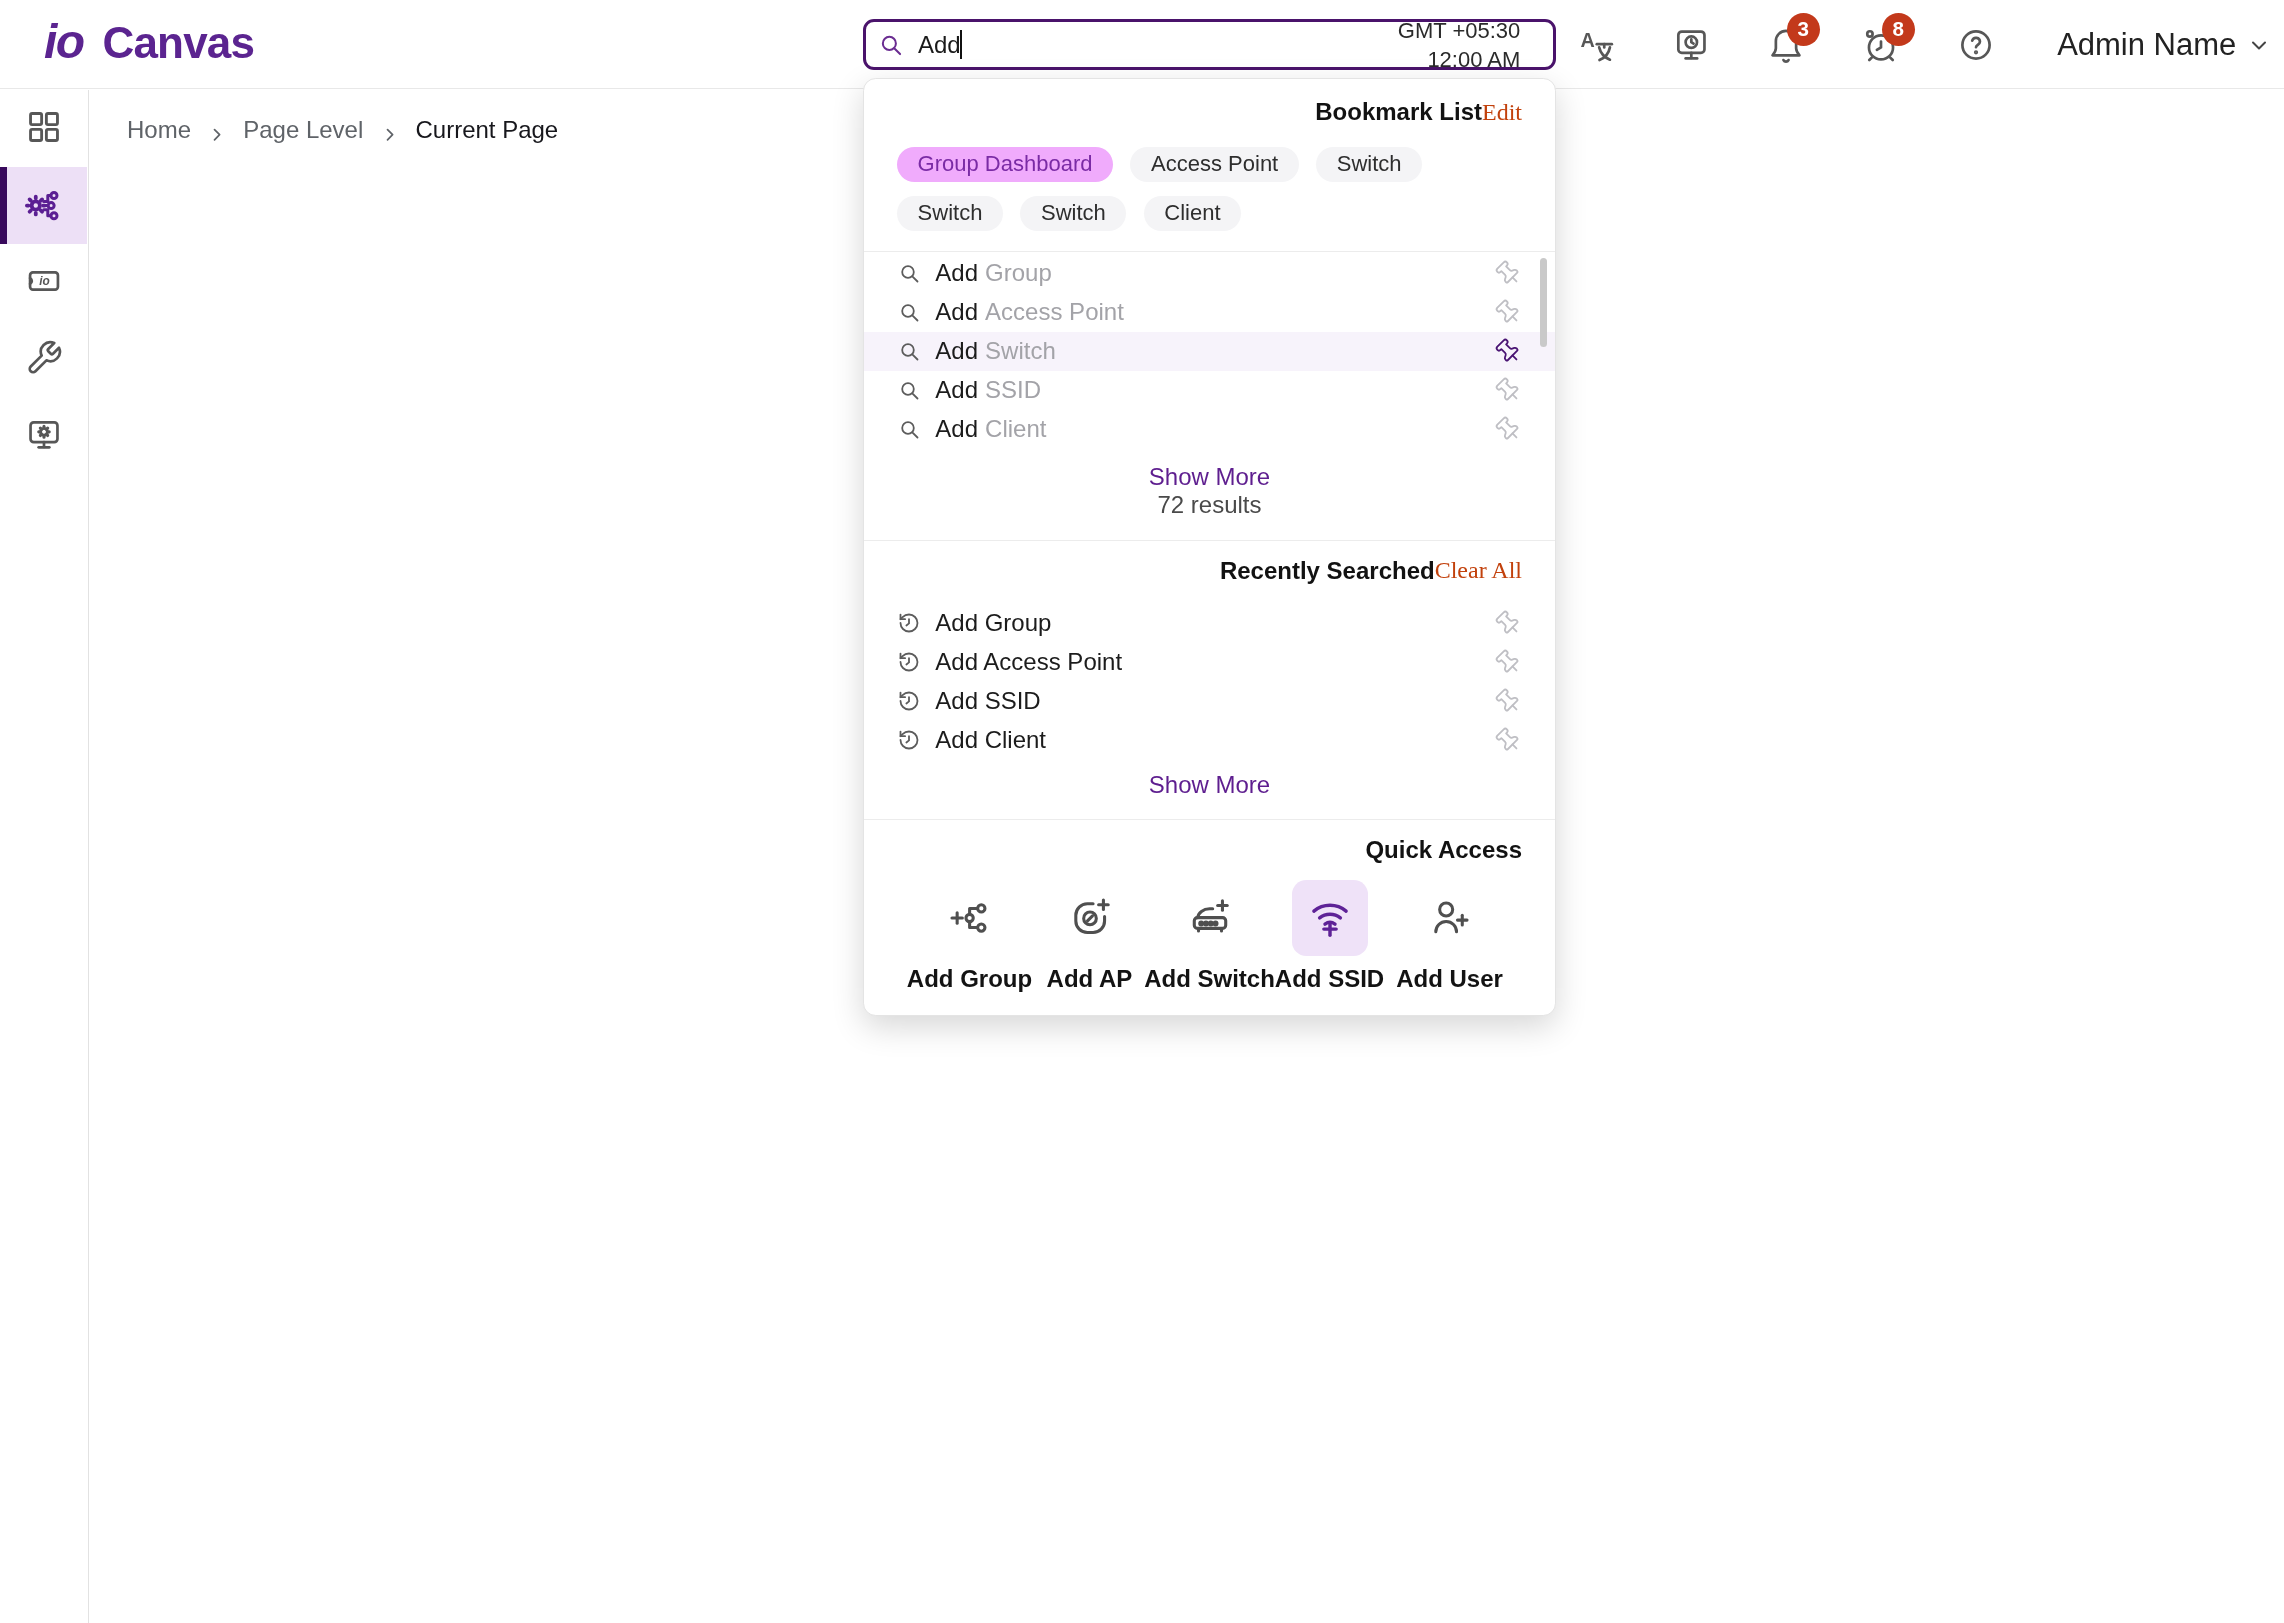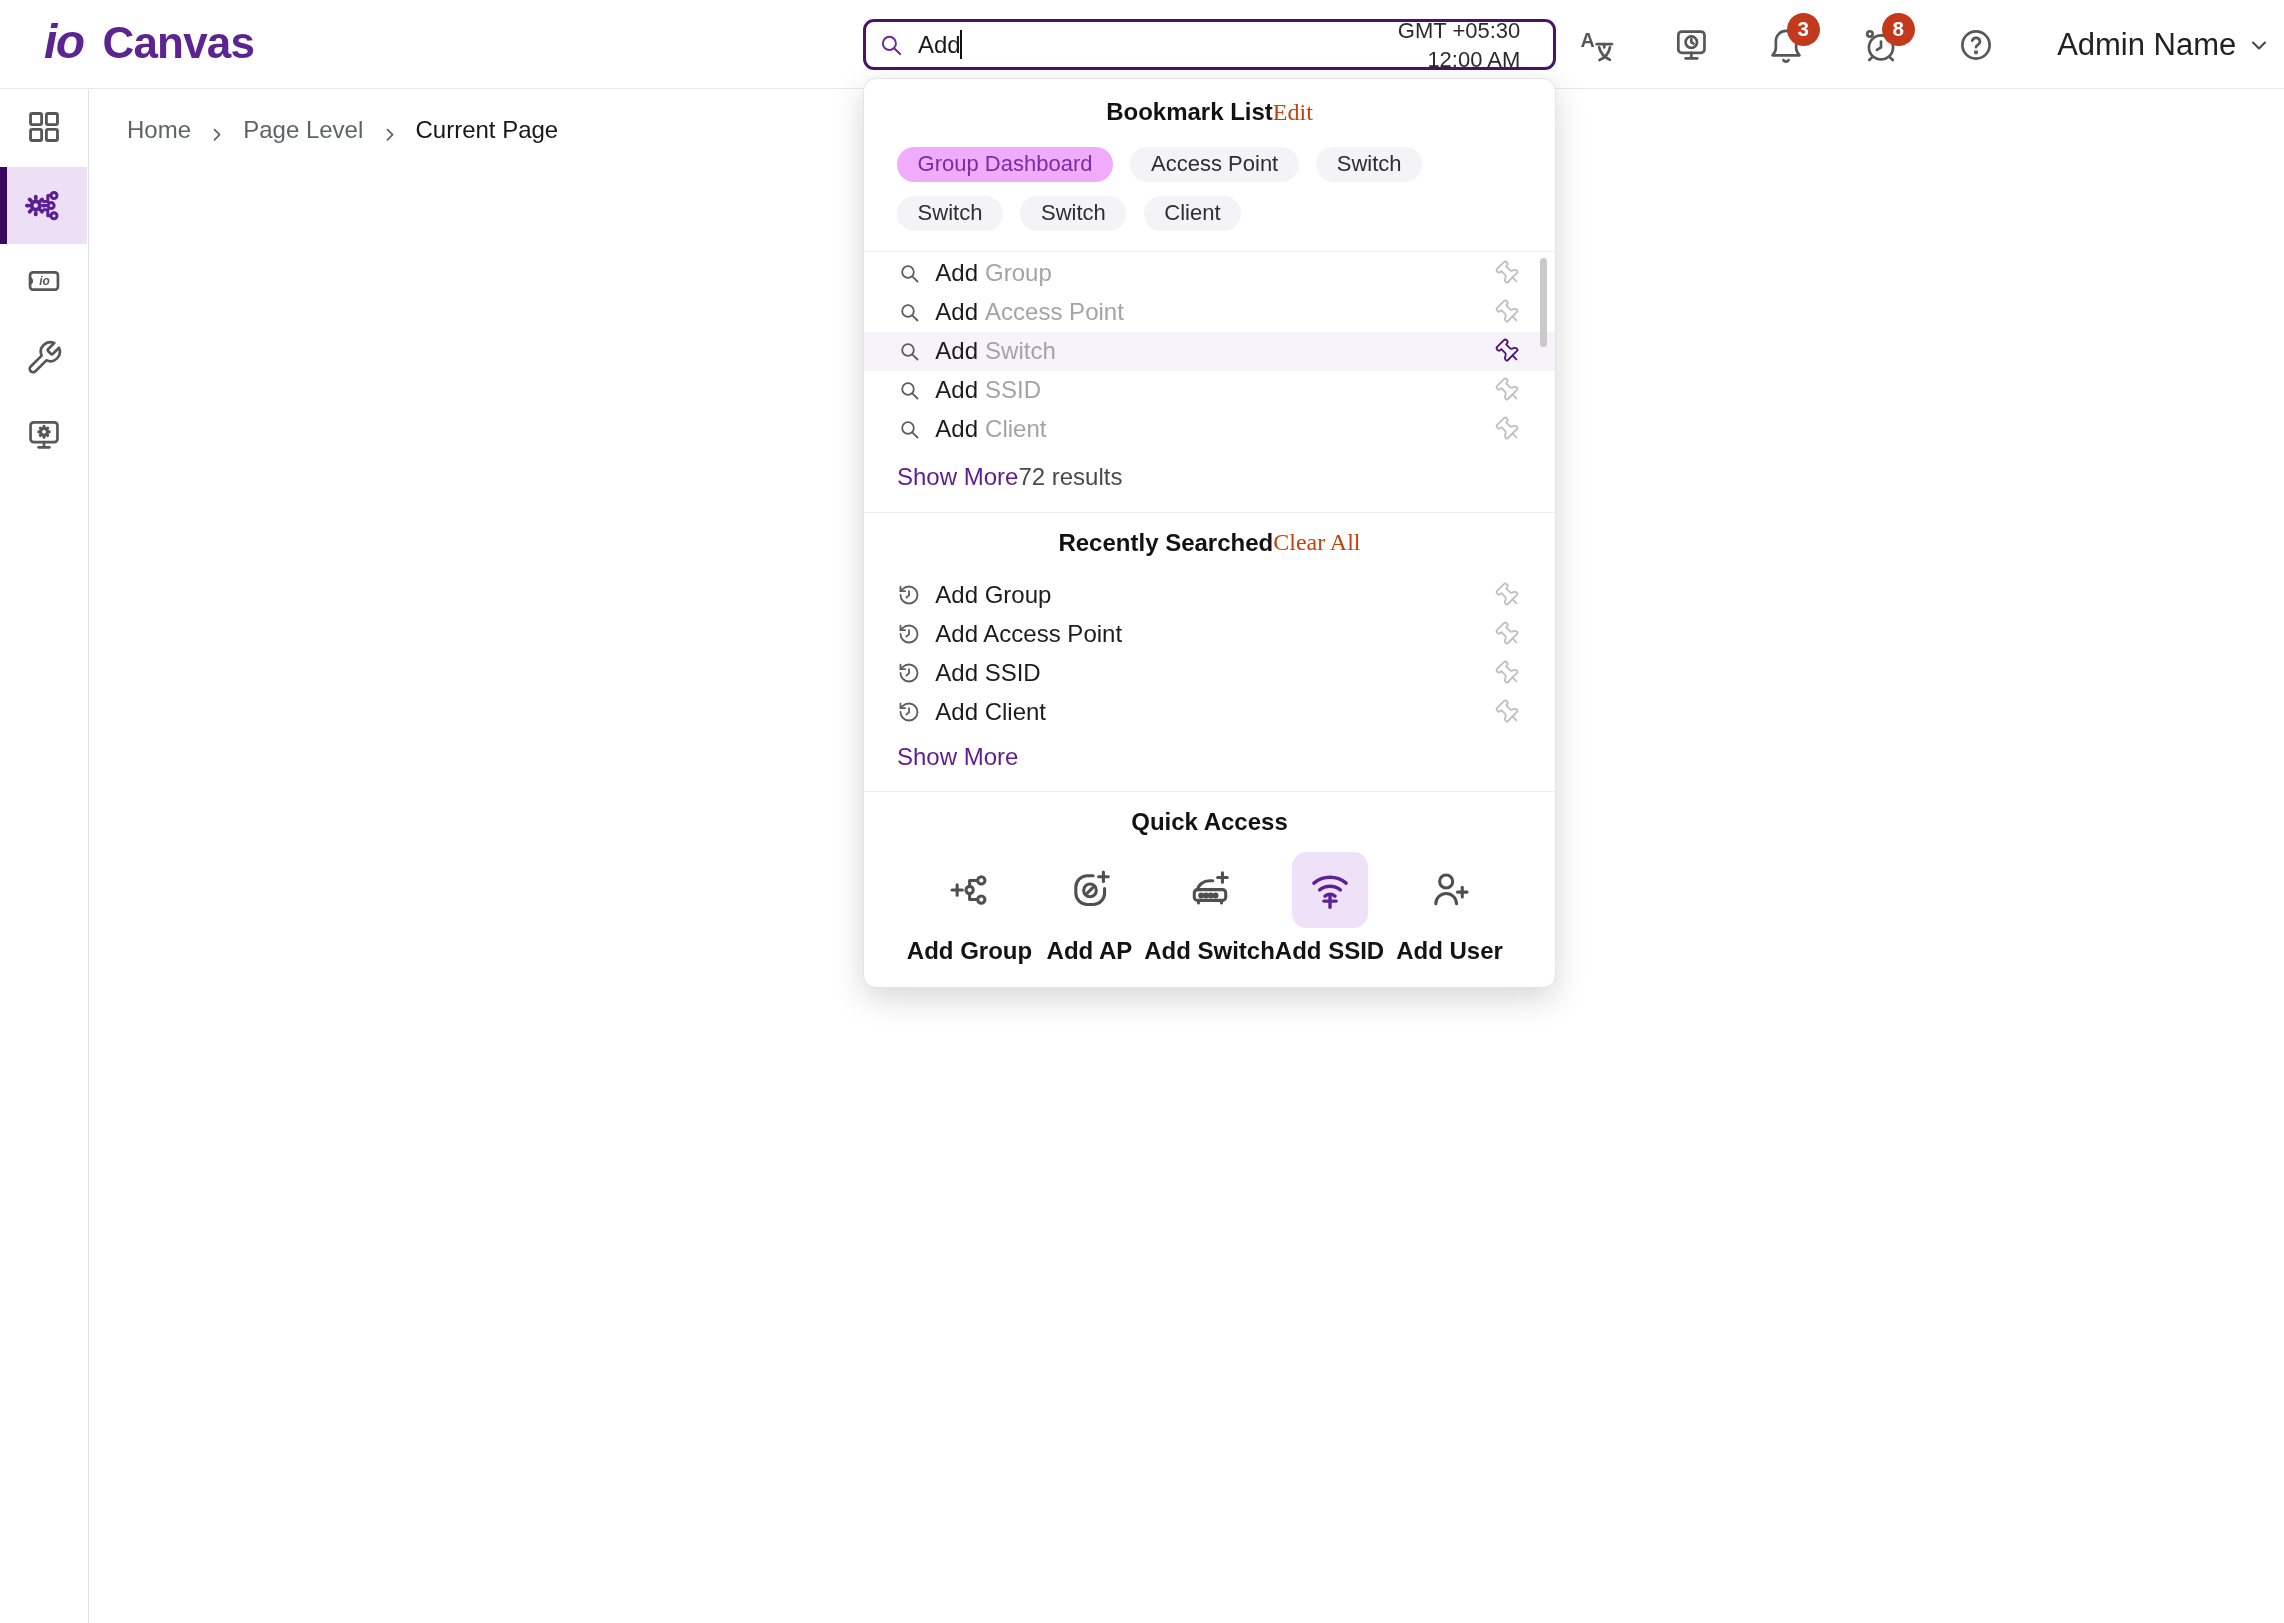--- a/index.html
+++ b/index.html
@@ -35,40 +35,40 @@
   .side-item.active::before { content:""; position:absolute; left:0; top:0; width:7.1px; height:100%; background:#38095C; }
 
   
   .breadcrumb { position:absolute; left:127px; top:116px; display:flex; align-items:center; gap:17.4px; font-size:24px; z-index:10; }
   .crumb { color:#5F6368; cursor:pointer; }
   .crumb.current { color:#17171c; font-weight:500; cursor:default; }
   .crumb-sep { width:17.4px; height:17.4px; color:#5F6368; }
 
   
   .panel { position:absolute; left:863px; top:78px; width:693px; background:#fff; border:0.8px solid #e4e4e4; border-radius:12.7px; box-shadow:0 11px 32px rgba(0,0,0,.16); z-index:40; padding-bottom:22px; }
-  .sect-head { display:flex; align-items:center; justify-content:center; padding:19px 33px 0 33px; }
+  .sect-head { display:flex; align-items:center; justify-content:flex-end; padding:19px 33px 0 33px; }
   .sect-title { font-size:24px; font-weight:700; color:#121212; }
   .sect-action { font-size:24px; color:#c2410c; cursor:pointer;font-family:Liberation Serif, serif; }
   .chips { display:flex; flex-wrap:wrap; gap:14.3px 17.4px; margin:20.6px 33px 0 33px; }
   .chip { height:35px; border-radius:17.4px; background:#F4F4F6; color:#2e2e2e; font-size:22px; display:flex; align-items:center; padding:0 20.6px; cursor:pointer; white-space:nowrap; }
   .chip.active { background:#f0abfc; color:#7A2BA5; }
   .divider { height:0.8px; background:#ececec; margin-top:20.6px; }
 
   .sug-list { margin-top:1.6px; }
   .row { position:relative; height:39px; display:flex; align-items:center; padding:0 33px; cursor:pointer; }
   .row .ric { width:24px; height:24px; color:#5c5c5c; flex:none; }
   .row .rtext { margin-left:14.3px; font-size:24px; color:#1c1c1c; font-weight:500; white-space:nowrap; }
   .row .rsuffix { color:#A3A3A8; font-weight:400; margin-left:7.1px; }
   .row .spacer { flex:1; }
   .pin { width:27px; height:27px; color:#bfbfc4; transform:rotate(-45deg); cursor:pointer; flex:none; }
   .pin svg { width:27px; height:27px; display:block; }
   .row.active { background:#F7F3FB; }
   .row.active .pin { color:#4A1473; }
 
-  .show-row { display:flex; align-items:center; padding:0 33px; margin-top:14.3px; }
+  .show-row { display:flex; align-items:center; padding:0 33px; margin-top:14.3px;flex-direction:column; }
   .show-more { font-size:24px; color:#5E1E8F; font-weight:500; cursor:pointer; }
   .result-count { font-size:24px; color:#4a4a4a; }
 
   .recent-rows { margin-top:19px; }
 
   .scrollbar { position:absolute; right:8px; top:179px; width:7.1px; height:89px; border-radius:4px; background:#c9c9c9; cursor:pointer; }
 
   .qa-row { display:flex; justify-content:space-between; padding:0 46px; margin-top:16px; }
   .qa-item { width:119px; display:flex; flex-direction:column; align-items:center; cursor:pointer; }
   .qa-iconbox { width:76px; height:76px; border-radius:14.3px; display:flex; align-items:center; justify-content:center; color:#4f4f4f; }

